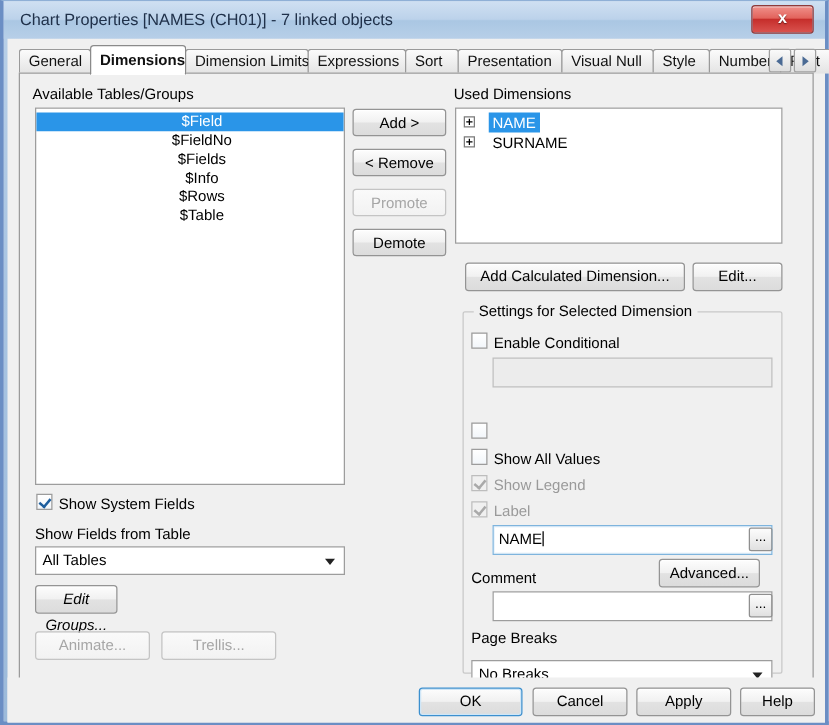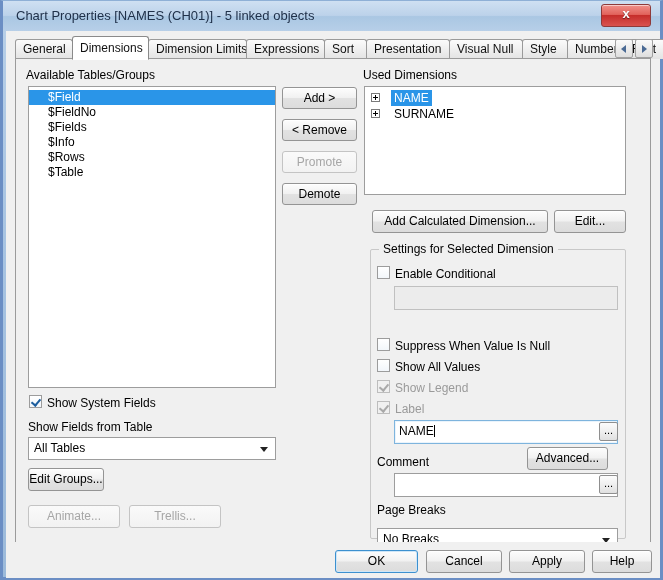--- a/index.html
+++ b/index.html
@@ -58,21 +58,21 @@
     border-radius:3px 3px 0 0;
     padding:2px 7px 0 7px;
     font-size:12px;color:#111;white-space:nowrap;
     cursor:pointer;
   }
   .tab.active{
     top:0;height:24px;
     background:#ffffff;
     border:1px solid #8a8a8a;border-bottom:1px solid #ffffff;
     z-index:5;padding-top:4px;
-    font-weight:normal;
+    font-weight:bold;
   }
   .tabscroll{
     position:absolute;top:3px;width:18px;height:19px;box-sizing:border-box;
     background:linear-gradient(to bottom,#fafafa 0%,#ececec 50%,#dedede 100%);
     border:1px solid #a0a0a0;border-radius:2px;
     cursor:pointer;
   }
   .tabscroll .arr{
     position:absolute;left:50%;top:50%;width:0;height:0;
   }
@@ -96,21 +96,21 @@
   
   .lbl{position:absolute;font-size:12px;color:#000;white-space:nowrap;}
   .lbl.dis{color:#9a9a9a;}
   .listbox{
     position:absolute;box-sizing:border-box;
     background:#ffffff;border:1px solid #9d9d9d;
     overflow:hidden;
   }
   .litem{
     height:15px;line-height:15px;padding-left:19px;font-size:12px;color:#000;
-    white-space:nowrap;cursor:default;
+    white-space:nowrap;cursor:default;text-align:center;
   }
   .litem.sel{background:#2a95e8;color:#ffffff;}
   .treeitem{
     position:relative;height:16px;line-height:16px;font-size:12px;
     padding-left:26px;white-space:nowrap;cursor:default;
   }
   .treeitem .plus{
     position:absolute;left:6px;top:3px;width:9px;height:9px;box-sizing:border-box;
     background:#ffffff;border:1px solid #7a7a7a;cursor:pointer;
   }
@@ -192,21 +192,21 @@
     position:absolute;left:0;bottom:0;width:654px;height:36px;
     background:#f0f0f0;
   }
 </style>
 </head>
 <body>
 
 <div id="window">
 
   <div id="titlebar">
-    <div id="title-text">Chart Properties [NAMES (CH01)] - 5 linked objects</div>
+    <div id="title-text">Chart Properties [NAMES (CH01)] - 7 linked objects</div>
     <div id="close-btn">
       <span class="x">x</span>
     </div>
   </div>
 
   <div id="dialog">
 
     <div id="tabstrip">
       <div class="tab" style="left:0px;width:58px;">General</div>
       <div class="tab active" style="left:57px;width:77px;">Dimensions</div>
@@ -242,21 +242,21 @@
 
       <div class="cb checked" style="left:13px;top:336px;"></div>
       <div class="lbl" style="left:31px;top:337px;">Show System Fields</div>
 
       <div class="lbl" style="left:12px;top:361px;">Show Fields from Table</div>
       <div class="combo" style="left:12px;top:378px;width:248px;height:23px;">
         <span>All Tables</span>
         <i class="caretdown"></i>
       </div>
 
-      <div class="btn" style="left:12px;top:409px;width:76px;height:23px;line-height:21px;">Edit Groups...</div>
+      <div class="btn" style="left:12px;top:409px;width:66px;height:23px;line-height:21px;font-style:italic;">Edit Groups...</div>
 
       <div class="btn dis" style="left:12px;top:446px;width:92px;height:23px;line-height:21px;">Animate...</div>
       <div class="btn dis" style="left:113px;top:446px;width:92px;height:23px;line-height:21px;">Trellis...</div>
 
       <div class="btn" style="left:266px;top:28px;width:75px;height:22px;line-height:20px;">Add &gt;</div>
       <div class="btn" style="left:266px;top:60px;width:75px;height:22px;line-height:20px;">&lt; Remove</div>
       <div class="btn dis" style="left:266px;top:92px;width:75px;height:22px;line-height:20px;">Promote</div>
       <div class="btn" style="left:266px;top:124px;width:75px;height:22px;line-height:20px;">Demote</div>
 
       <div class="lbl" style="left:347px;top:9px;">Used Dimensions</div>
@@ -277,21 +277,20 @@
 
       <div class="group" style="left:354px;top:190px;width:256px;height:290px;">
         <span class="gtitle">Settings for Selected Dimension</span>
       </div>
 
       <div class="cb" style="left:361px;top:207px;"></div>
       <div class="lbl" style="left:379px;top:208px;">Enable Conditional</div>
       <div class="tbox dis" style="left:378px;top:227px;width:224px;height:24px;" placeholder=""></div>
 
       <div class="cb" style="left:361px;top:279px;"></div>
-      <div class="lbl" style="left:379px;top:280px;">Suppress When Value Is Null</div>
 
       <div class="cb" style="left:361px;top:300px;"></div>
       <div class="lbl" style="left:379px;top:301px;">Show All Values</div>
 
       <div class="cb checked dis" style="left:361px;top:321px;"></div>
       <div class="lbl dis" style="left:379px;top:322px;">Show Legend</div>
 
       <div class="cb checked dis" style="left:361px;top:342px;"></div>
       <div class="lbl dis" style="left:379px;top:343px;">Label</div>
 

